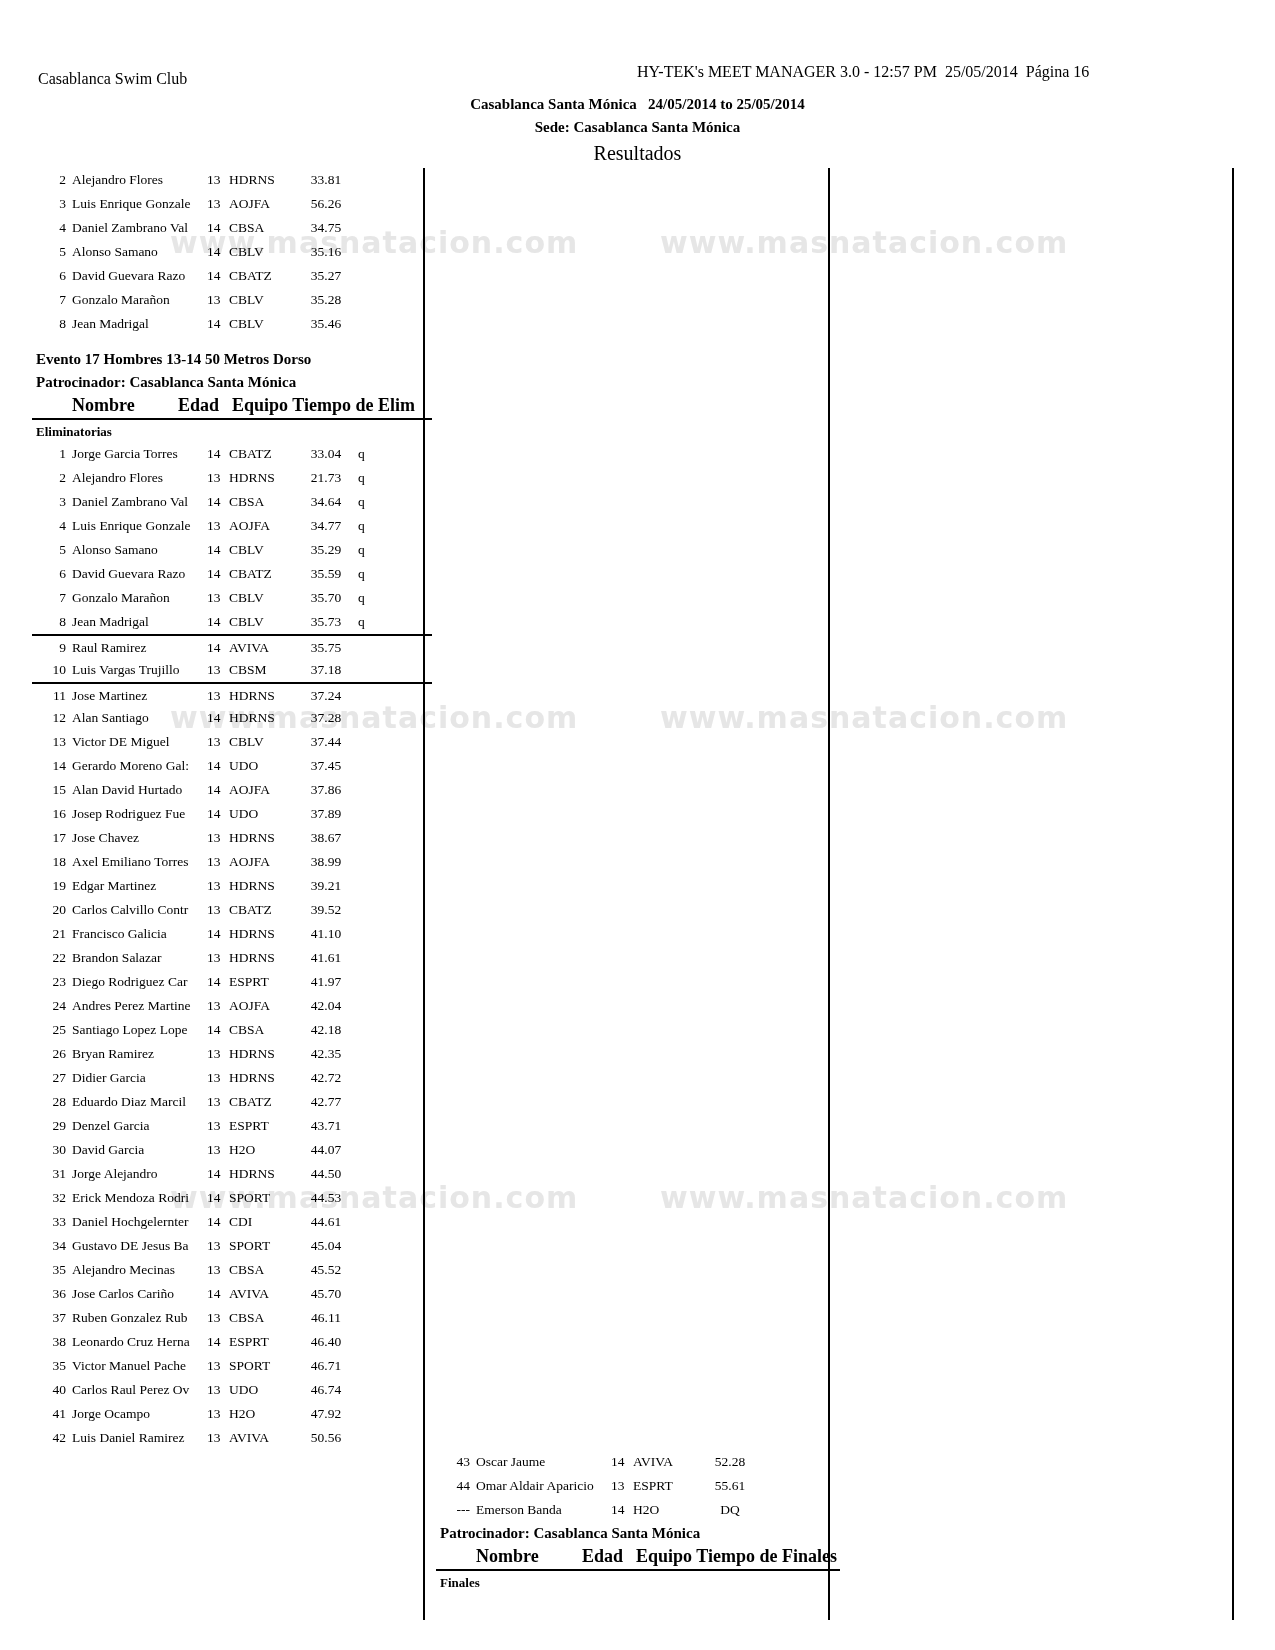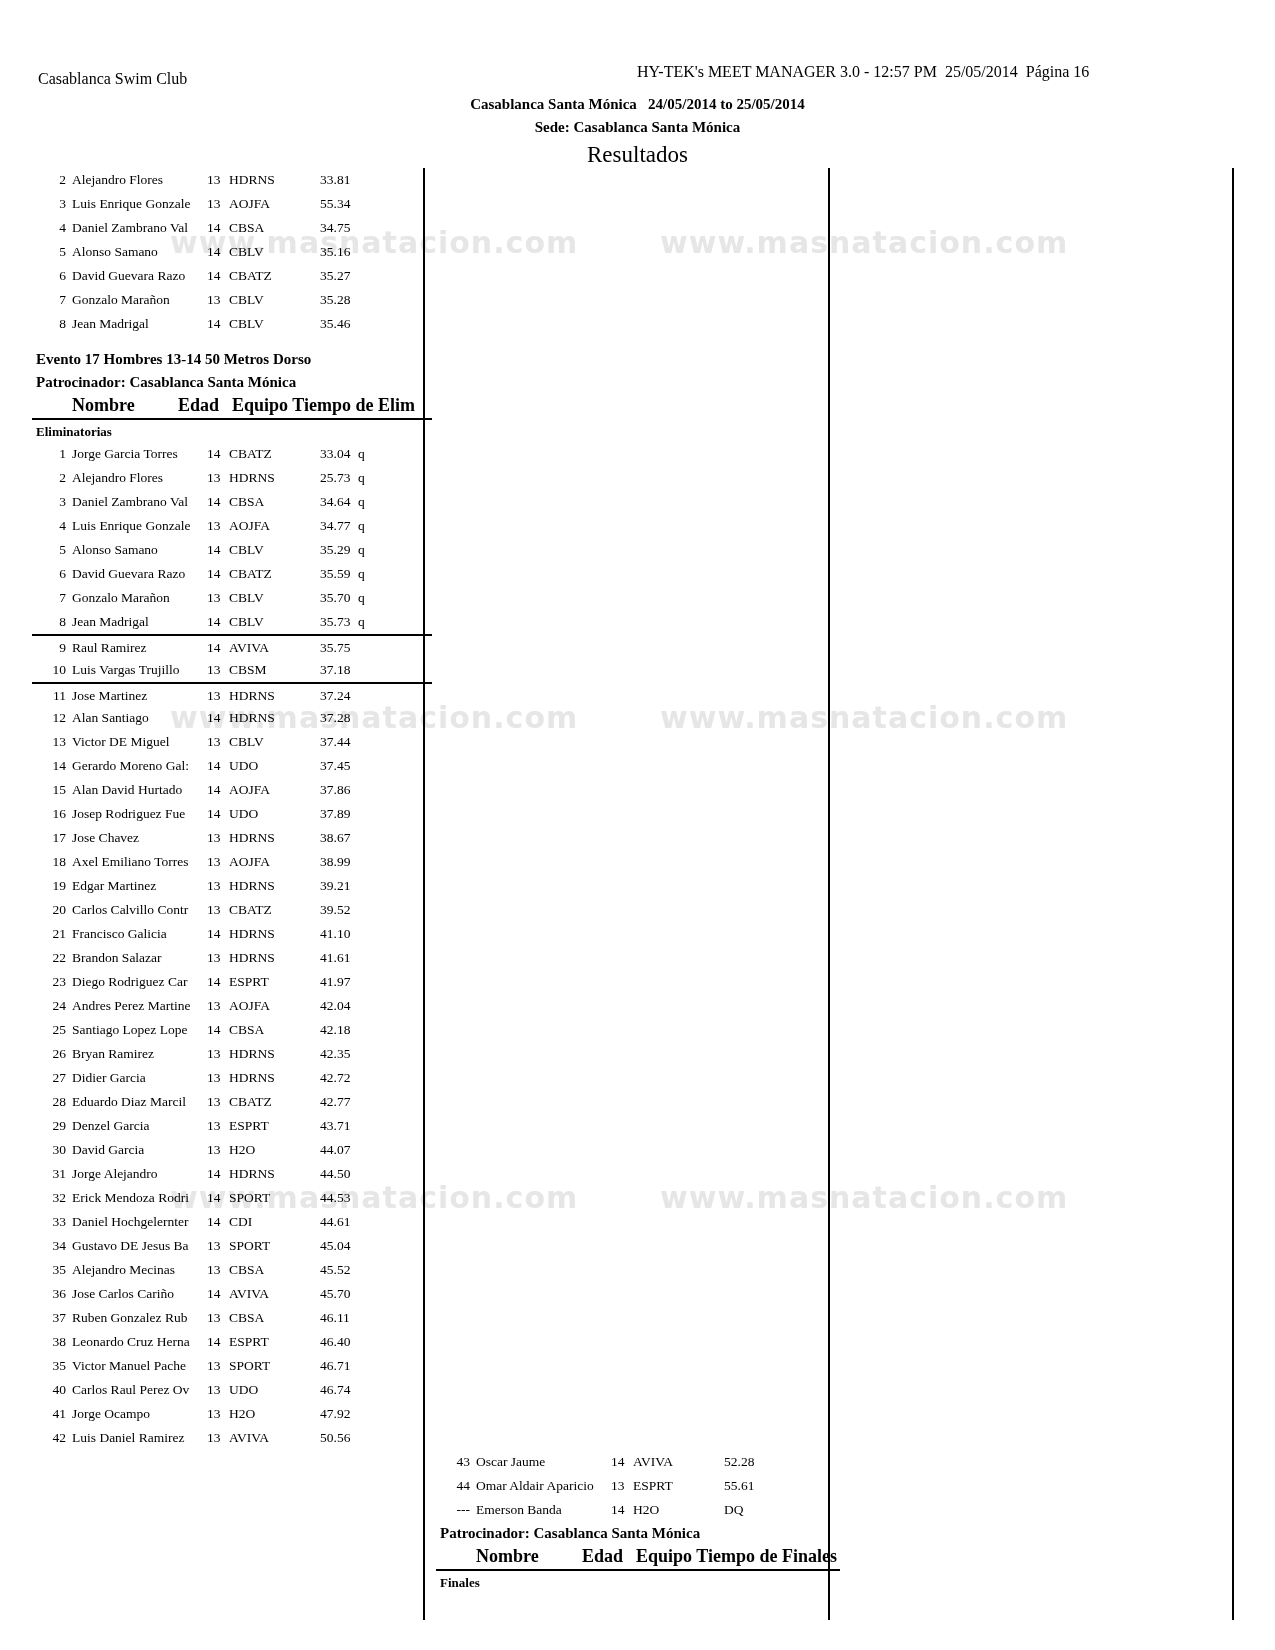--- a/index.html
+++ b/index.html
@@ -3,32 +3,32 @@
 <meta charset="utf-8">
 <style>
   html, body { margin:0; padding:0; background:#ffffff; }
   body { width:1275px; height:1650px; position:relative; overflow:hidden;
          font-family:"Liberation Serif", "DejaVu Serif", serif; color:#000; }
   .hdr-left { position:absolute; left:38px; top:70px; font-size:16px; }
   .hdr-right { position:absolute; left:637px; top:63px; font-size:16px; white-space:pre; }
   .hdr-center { position:absolute; left:0; width:1275px; text-align:center; font-weight:bold; }
   .hdr-meet { top:96px; font-size:15px; white-space:pre; }
   .hdr-site { top:119px; font-size:15px; }
-  .hdr-title { top:142px; font-size:23px; font-weight:normal; }
+  .hdr-title { top:142px; font-size:20px; font-weight:normal; }
   .col { position:absolute; top:168px; }
   .col1 { left:36px; width:388px; }
   .col2 { left:440px; width:392px; }
   .vline { position:absolute; top:168px; width:2px; height:1452px; background:#000; }
   .row { position:relative; height:24px; font-size:13.5px; line-height:24px; white-space:nowrap; }
   .row span { position:absolute; top:0; }
   .place { width:30px; text-align:right; left:0; }
   .name { left:36px; width:130px; overflow:hidden; }
   .age { left:171px; }
   .team { left:193px; }
-  .time { left:284px; width:40px; text-align:left; }
+  .time { left:270px; width:40px; text-align:center; }
   .q { left:322px; }
   .col2 .place, .col3 .place { left:0; }
   .evt { font-weight:bold; font-size:15px; height:23px; line-height:23px; }
   .evt-gap { margin-top:12px; }
   .colhead { position:relative; height:24px; font-weight:bold; font-size:18px; line-height:22px;
              border-bottom:2px solid #000; margin-left:-4px; margin-right:-8px; }
   .colhead span { position:absolute; top:0; }
   .ch-name { left:40px; }
   .ch-age { left:146px; }
   .ch-team { left:200px; }
@@ -66,21 +66,21 @@
         <span class="name">Alejandro Flores</span>
         <span class="age">13</span>
         <span class="team">HDRNS</span>
         <span class="time">33.81</span>
       </div>
       <div class="row">
         <span class="place">3</span>
         <span class="name">Luis Enrique Gonzale</span>
         <span class="age">13</span>
         <span class="team">AOJFA</span>
-        <span class="time">55.34</span>
+        <span class="time">56.26</span>
       </div>
       <div class="row">
         <span class="place">4</span>
         <span class="name">Daniel Zambrano Val</span>
         <span class="age">14</span>
         <span class="team">CBSA</span>
         <span class="time">34.75</span>
       </div>
       <div class="row">
         <span class="place">5</span>
@@ -126,21 +126,21 @@
         <span class="age">14</span>
         <span class="team">CBATZ</span>
         <span class="time">33.04</span>
         <span class="q">q</span>
       </div>
       <div class="row">
         <span class="place">2</span>
         <span class="name">Alejandro Flores</span>
         <span class="age">13</span>
         <span class="team">HDRNS</span>
-        <span class="time">25.73</span>
+        <span class="time">21.73</span>
         <span class="q">q</span>
       </div>
       <div class="row">
         <span class="place">3</span>
         <span class="name">Daniel Zambrano Val</span>
         <span class="age">14</span>
         <span class="team">CBSA</span>
         <span class="time">34.64</span>
         <span class="q">q</span>
       </div>

